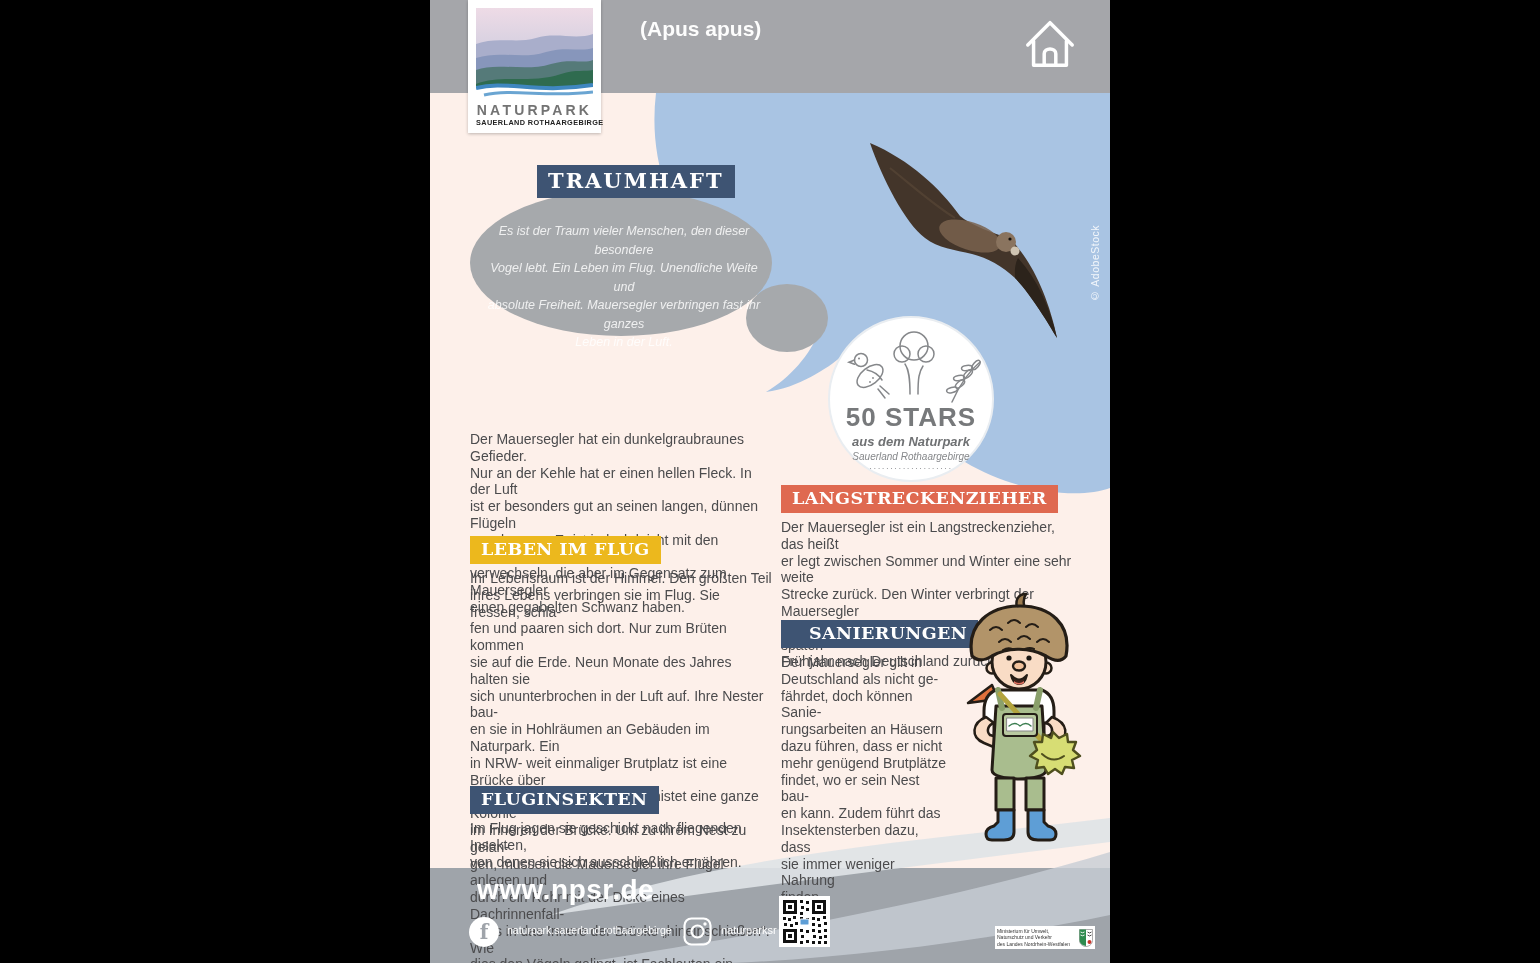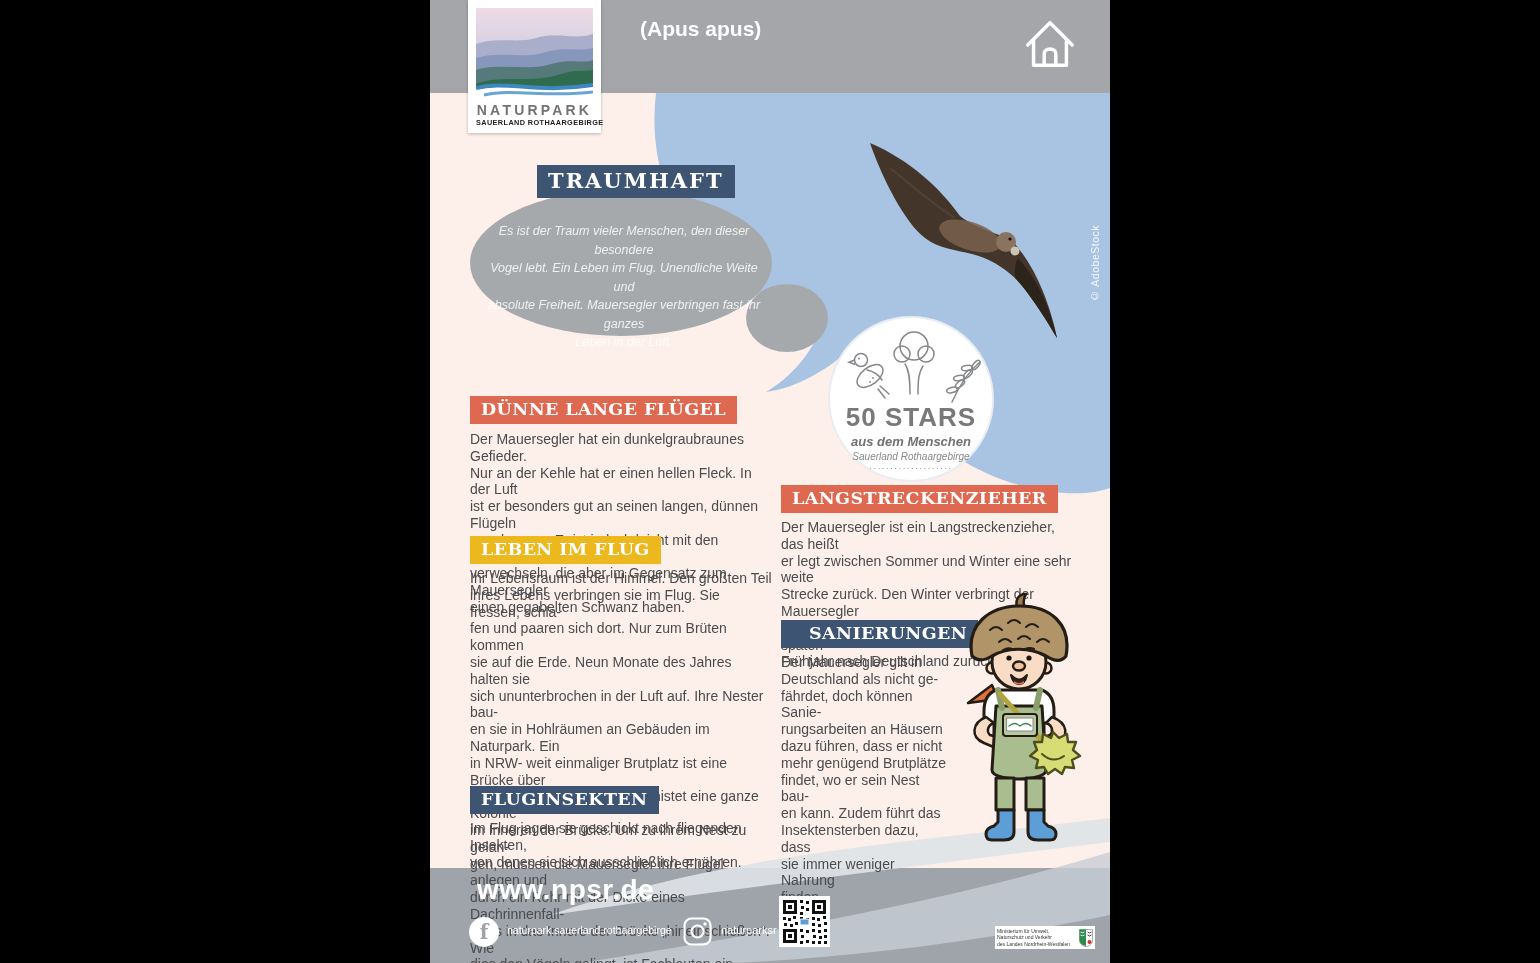--- a/index.html
+++ b/index.html
@@ -156,26 +156,25 @@
           <ellipse cx="136" cy="41" rx="5.5" ry="2.6" transform="rotate(-50 136 41)"></ellipse>
           <ellipse cx="112" cy="66" rx="5.5" ry="2.6" transform="rotate(-15 112 66)"></ellipse>
           <ellipse cx="119" cy="54" rx="5.5" ry="2.6" transform="rotate(-10 119 54)"></ellipse>
           <ellipse cx="127" cy="44" rx="5.5" ry="2.6" transform="rotate(-5 127 44)"></ellipse>
         </g>
         <circle cx="19" cy="34.5" r="1" fill="#85878a"></circle>
         <circle cx="33" cy="54" r=".9" fill="#85878a"></circle>
         <circle cx="30" cy="58" r=".9" fill="#85878a"></circle>
       </svg>
       <div class="badge-title">50 STARS</div>
-      <div class="badge-l2">aus dem Menschen</div>
+      <div class="badge-l2">aus dem Naturpark</div>
       <div class="badge-l3">Sauerland Rothaargebirge</div>
       <div class="badge-dots">····················</div>
     </div>
 
-    <div class="tag tag-s bg-orange tag-fluegel">DÜNNE LANGE FLÜGEL</div>
     <div class="para para-fluegel">Der Mauersegler hat ein dunkelgraubraunes Gefieder.
 Nur an der Kehle hat er einen hellen Fleck. In der Luft
 ist er besonders gut an seinen langen, dünnen Flügeln
 zu erkennen. Er ist jedoch leicht mit den Schwalben zu
 verwechseln, die aber im Gegensatz zum Mauersegler
 einen gegabelten Schwanz haben.</div>
 
     <div class="tag tag-s bg-yellow tag-flug">LEBEN IM FLUG</div>
     <div class="para para-flug">Ihr Lebensraum ist der Himmel. Den größten Teil
 ihres Lebens verbringen sie im Flug. Sie fressen, schla-

